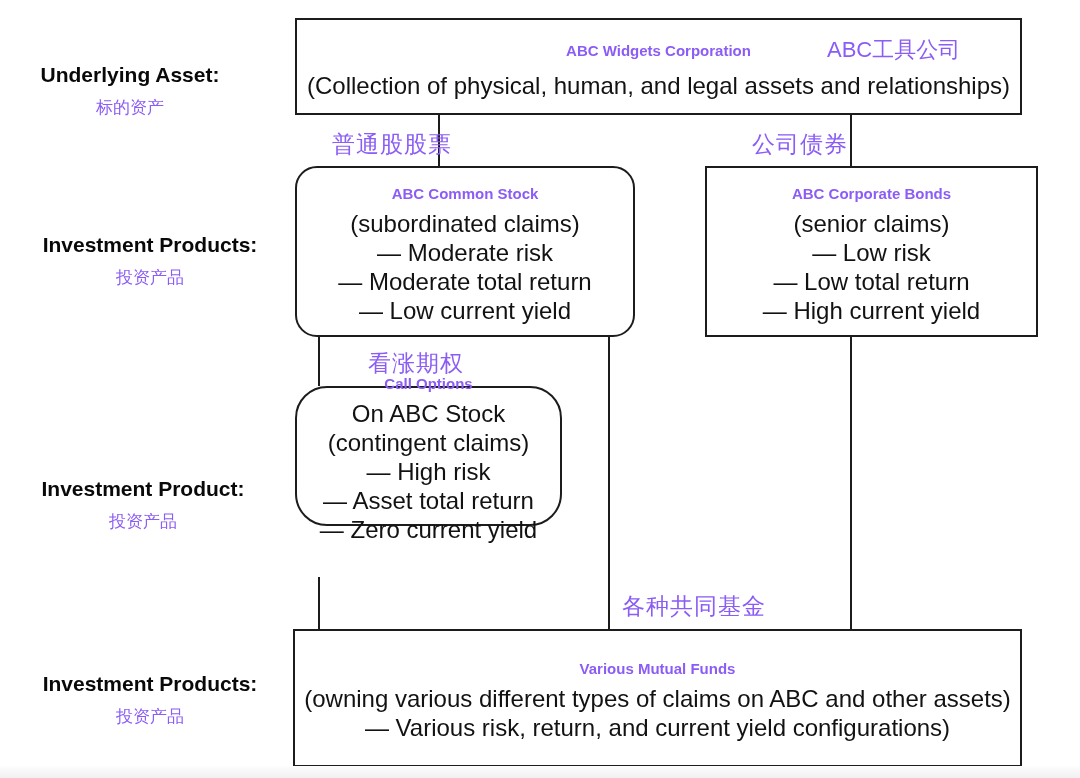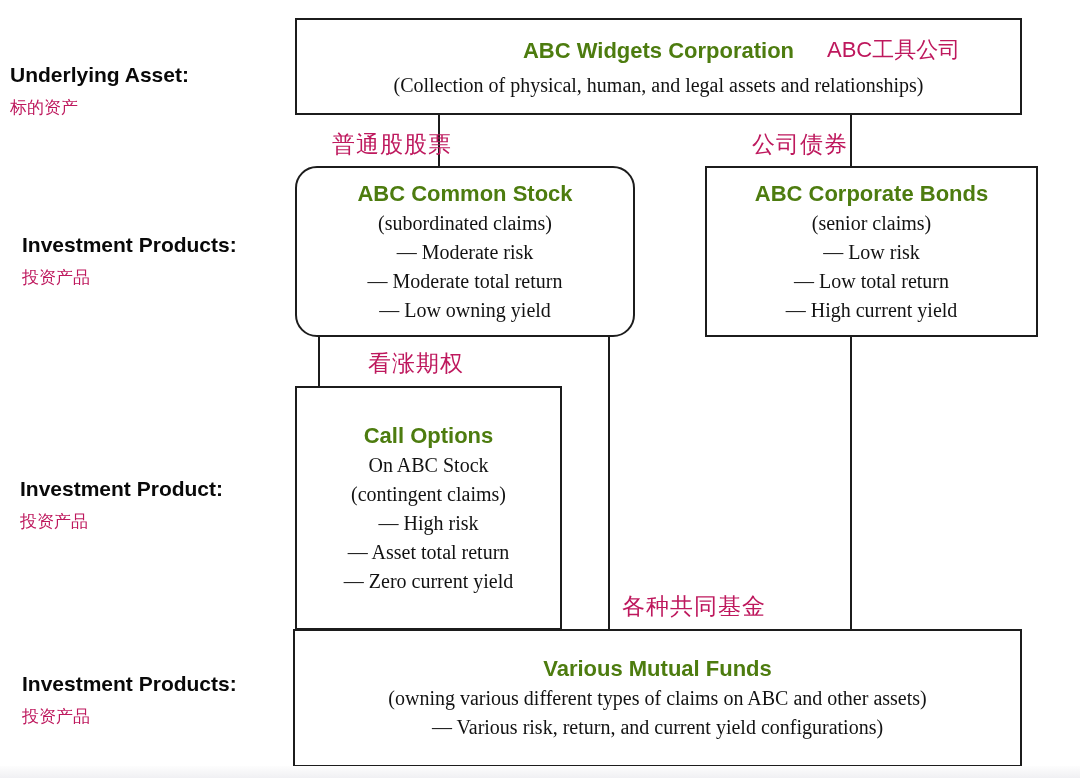--- a/index.html
+++ b/index.html
@@ -14,45 +14,45 @@
 
   
   .box {
     position: absolute;
     border: 2px solid #1c1c1c;
     background: #ffffff;
     display: flex; flex-direction: column;
     align-items: center; justify-content: center;
     text-align: center;
   }
-  .box-title { font-weight: bold; font-size: 22px; line-height: 30px; color: #4d7c0f; }
-  .box-line  { font-size: 20px; line-height: 29px; color: #121212; font-family: Liberation Serif, serif; }
+  .box-title { font-weight: bold; font-size: 15px; line-height: 30px; color: #8b5cf6; }
+  .box-line  { font-size: 24px; line-height: 29px; color: #121212; }
 
   
   .corp-title-row { position: relative; width: 100%; height: 30px; }
   .corp-title-row .box-title { display: block; width: 100%; text-align: center; }
   .corp-zh {
     position: absolute; left: 530px; top: -1px;
     font-size: 22px; white-space: nowrap;
   }
 
   
   .vline { position: absolute; width: 2px; background: #1c1c1c; }
 
   
-  .zh { color: #be185d; }
+  .zh { color: #8b5cf6; }
 
   
   .conn-label {
     position: absolute; font-size: 23px; line-height: 27px;
     letter-spacing: 1px; white-space: nowrap;
   }
 
   
-  .side-label { position: absolute; }
+  .side-label { position: absolute; text-align: center; }
   .side-label .en { display: block; font-weight: bold; font-size: 21px; line-height: 25px; color: #090909; white-space: nowrap; }
   .side-label .zh-line { display: block; font-size: 17px; line-height: 27px; margin-top: 7px; }
 
   
   .bottom-strip {
     position: absolute; left: 0; top: 766px; width: 1080px; height: 12px;
     background: linear-gradient(#fdfdfd, #f0f0f3);
   }
 </style>
 </head>
@@ -98,32 +98,32 @@
       <span class="zh corp-zh">ABC工具公司</span>
     </div>
     <div class="box-line" style="margin-top:5px;">(Collection of physical, human, and legal assets and relationships)</div>
   </div>
 
   <div class="box" style="left:295px; top:166px; width:340px; height:171px;border-radius:22px;">
     <div class="box-title">ABC Common Stock</div>
     <div class="box-line">(subordinated claims)</div>
     <div class="box-line">— Moderate risk</div>
     <div class="box-line">— Moderate total return</div>
-    <div class="box-line">— Low owning yield</div>
+    <div class="box-line">— Low current yield</div>
   </div>
 
   <div class="box" style="left:705px; top:166px; width:333px; height:171px;">
     <div class="box-title">ABC Corporate Bonds</div>
     <div class="box-line">(senior claims)</div>
     <div class="box-line">— Low risk</div>
     <div class="box-line">— Low total return</div>
     <div class="box-line">— High current yield</div>
   </div>
 
-  <div class="box" style="left:295px; top:386px; width:267px; height:244px;">
+  <div class="box" style="left:295px; top:386px; width:267px; height:140px;border-radius:32px;">
     <div class="box-title">Call Options</div>
     <div class="box-line">On ABC Stock</div>
     <div class="box-line">(contingent claims)</div>
     <div class="box-line">— High risk</div>
     <div class="box-line">— Asset total return</div>
     <div class="box-line">— Zero current yield</div>
   </div>
 
   <div class="box" style="left:293px; top:629px; width:729px; height:138px;">
     <div class="box-title">Various Mutual Funds</div>

